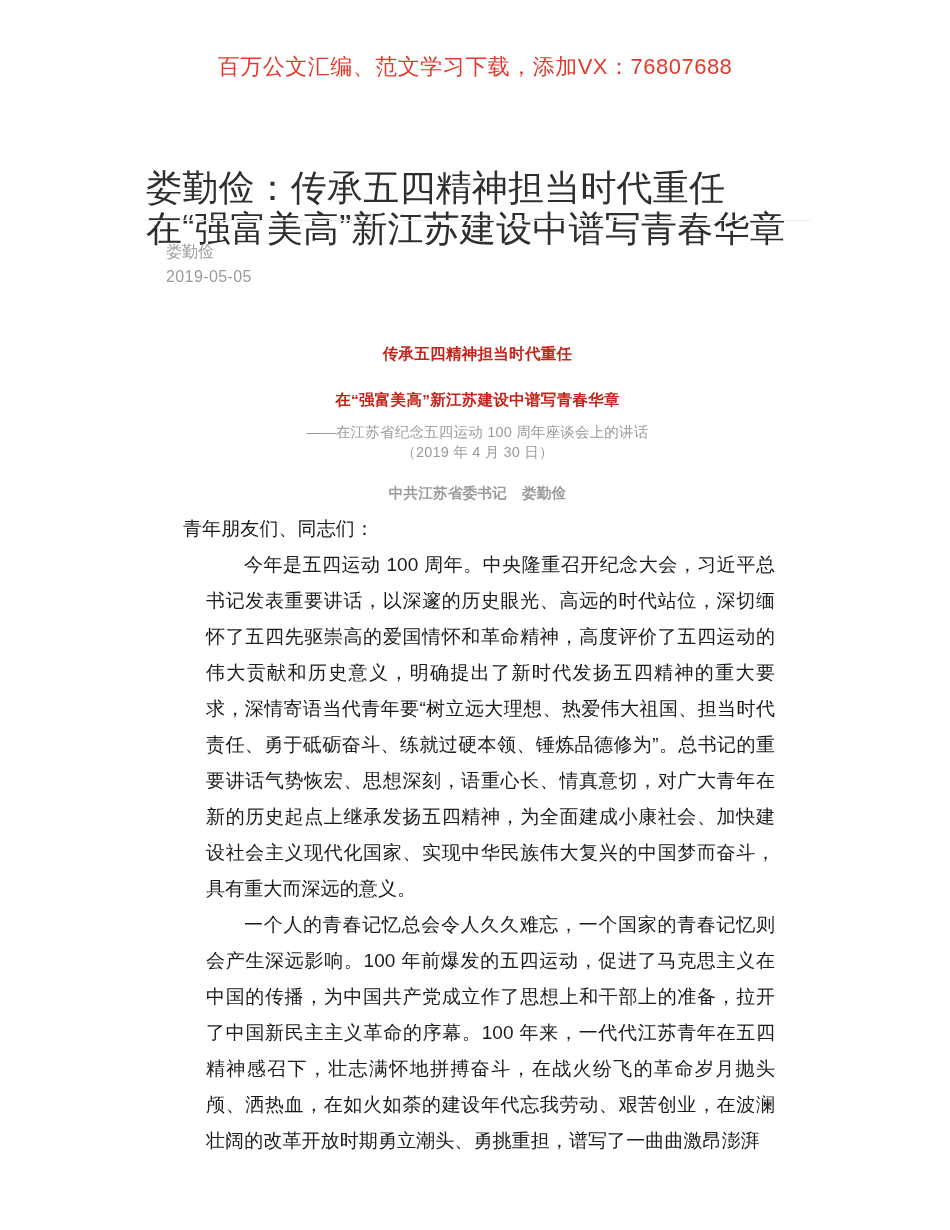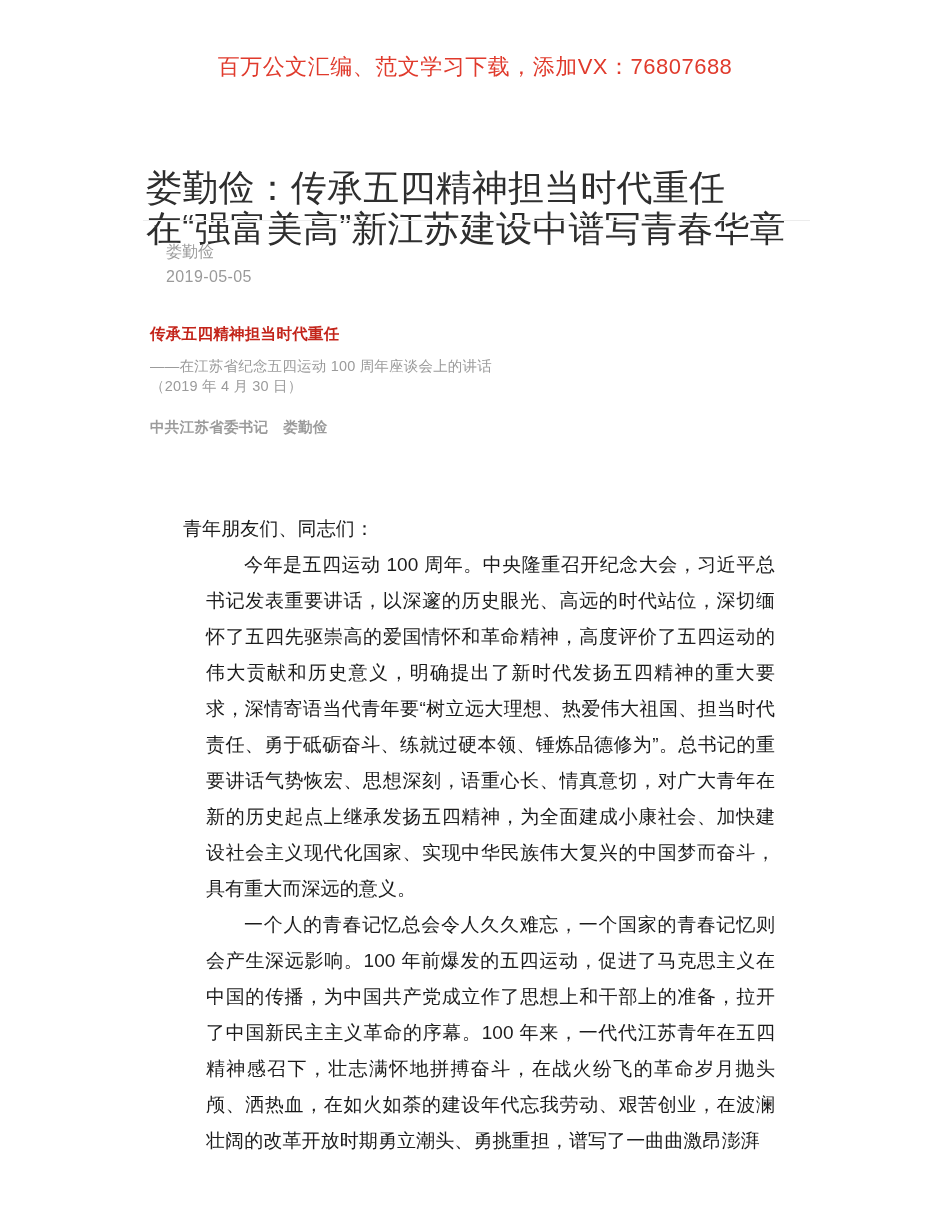--- a/index.html
+++ b/index.html
@@ -66,23 +66,24 @@
     font-size: 16px;
     line-height: 25px;
     color: #9a9a9a;
     font-weight: 400;
   }
   .meta-block .meta-date { letter-spacing: 0.4px; }
 
   
   .doc-head-wrap {
     position: absolute;
-    top: 324px;
+    top: 344px;
     left: 150px;
     width: 655px;
+    text-align: center;
   }
   .doc-head-red {
     font-size: 15.5px;
     font-weight: bold;
     color: #c3241a;
     line-height: 20px;
     letter-spacing: 0.3px;
   }
   .doc-head-red.second { margin-top: 26px; }
 
@@ -142,20 +143,21 @@
 
   <div class="meta-divider"></div>
 
   <div class="meta-block">
     <div class="meta-author">娄勤俭</div>
     <div class="meta-date">2019-05-05</div>
   </div>
 
   <div class="doc-head-wrap">
     <div class="doc-head-red">传承五四精神担当时代重任</div>
+    <div class="doc-head-red second">在“强富美高”新江苏建设中谱写青春华章</div>
     <div class="doc-sub">——在江苏省纪念五四运动 100 周年座谈会上的讲话</div>
     <div class="doc-date">（2019 年 4 月 30 日）</div>
     <div class="doc-byline">中共江苏省委书记　娄勤俭</div>
   </div>
 
   <div class="body-copy">
     <p>青年朋友们、同志们：</p>
     <p class="indent">今年是五四运动 100 周年。中央隆重召开纪念大会，习近平总书记发表重要讲话，以深邃的历史眼光、高远的时代站位，深切缅怀了五四先驱崇高的爱国情怀和革命精神，高度评价了五四运动的伟大贡献和历史意义，明确提出了新时代发扬五四精神的重大要求，深情寄语当代青年要“树立远大理想、热爱伟大祖国、担当时代责任、勇于砥砺奋斗、练就过硬本领、锤炼品德修为”。总书记的重要讲话气势恢宏、思想深刻，语重心长、情真意切，对广大青年在新的历史起点上继承发扬五四精神，为全面建成小康社会、加快建设社会主义现代化国家、实现中华民族伟大复兴的中国梦而奋斗，具有重大而深远的意义。</p>
     <p class="indent">一个人的青春记忆总会令人久久难忘，一个国家的青春记忆则会产生深远影响。100 年前爆发的五四运动，促进了马克思主义在中国的传播，为中国共产党成立作了思想上和干部上的准备，拉开了中国新民主主义革命的序幕。100 年来，一代代江苏青年在五四精神感召下，壮志满怀地拼搏奋斗，在战火纷飞的革命岁月抛头颅、洒热血，在如火如荼的建设年代忘我劳动、艰苦创业，在波澜壮阔的改革开放时期勇立潮头、勇挑重担，谱写了一曲曲激昂澎湃</p>
   </div>

